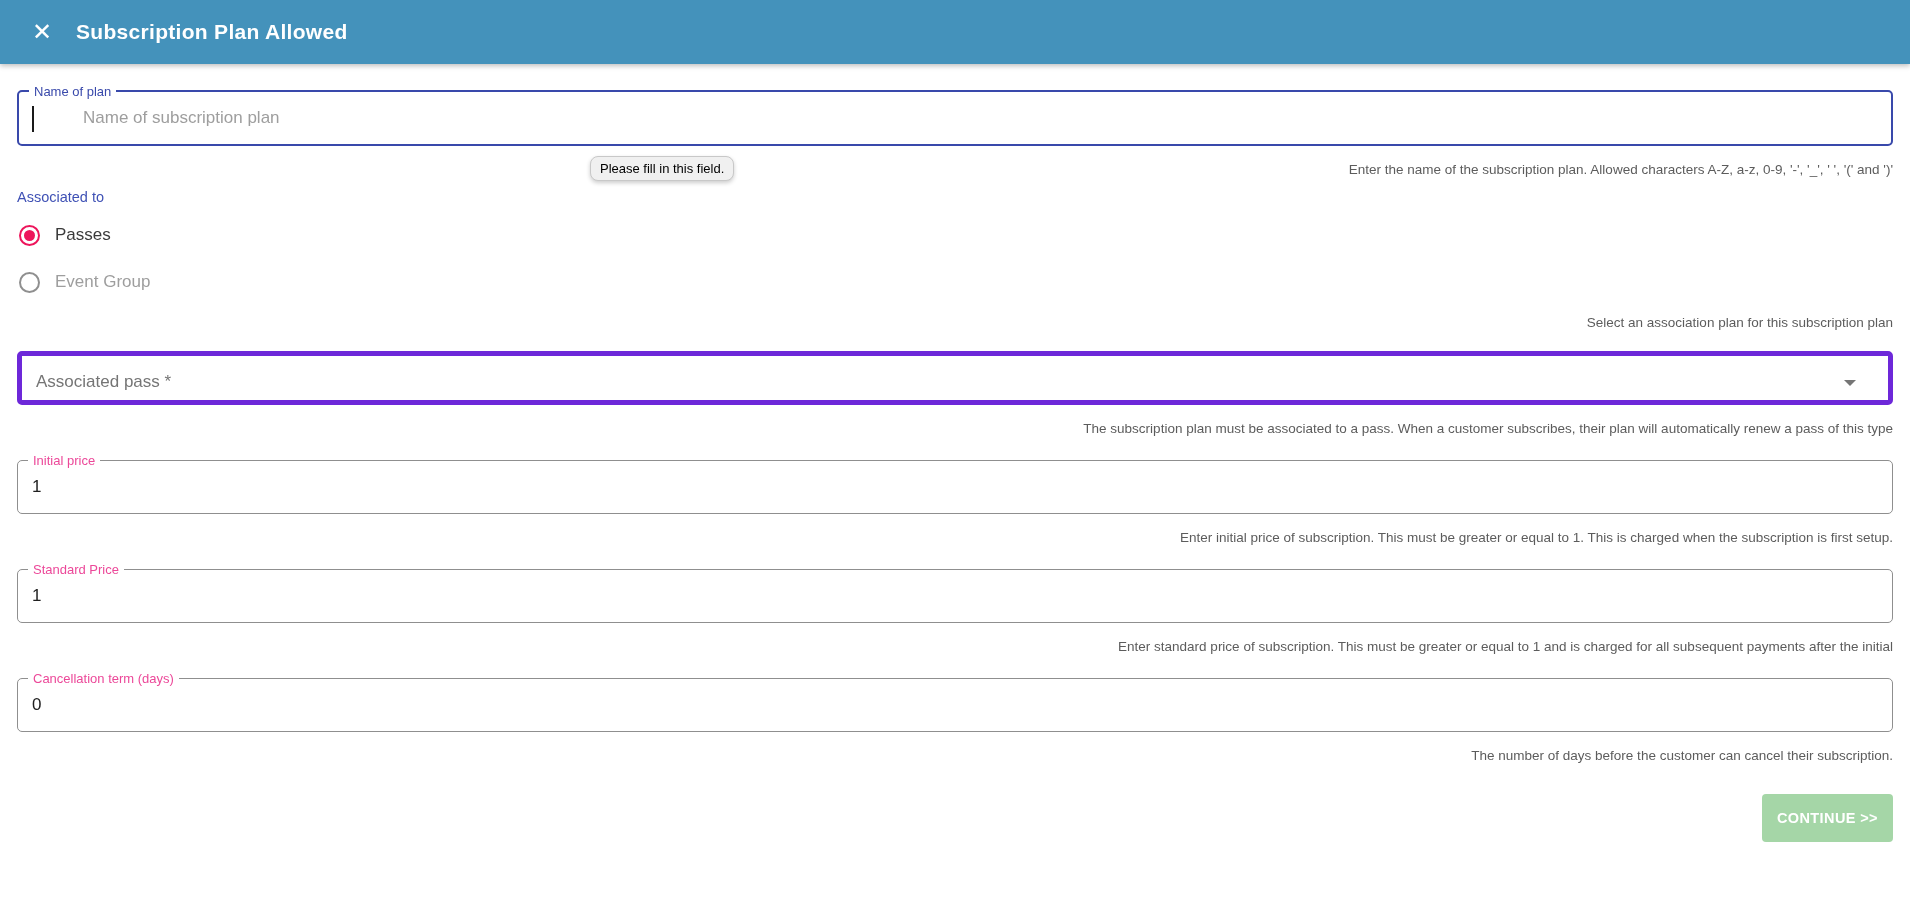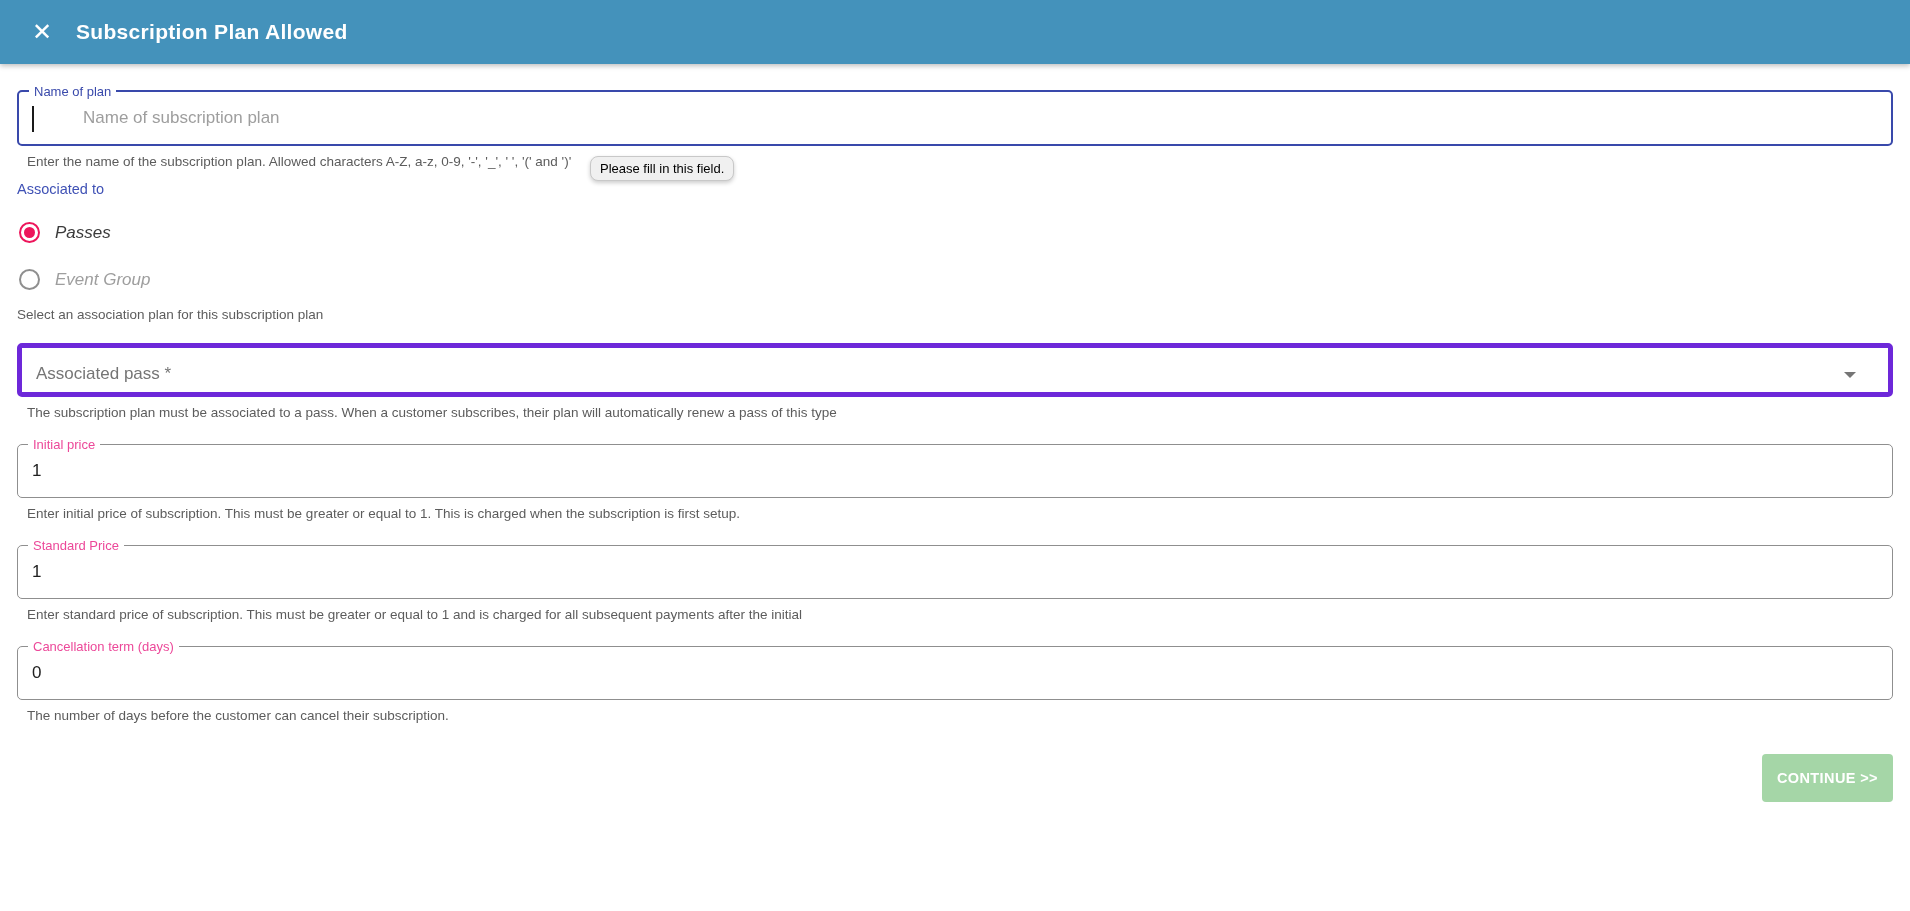--- a/index.html
+++ b/index.html
@@ -38,27 +38,27 @@
     width: 100%; height: 100%; border: none; outline: none; background: transparent;
     font-family: "Liberation Sans", sans-serif; font-size: 17px; color: #202020; padding: 0 14px;
   }
   .field input::placeholder { color: #9e9e9e; opacity: 1; }
   .caret {
     position: absolute; left: 13px; top: 14px; width: 1.5px; height: 26px; background: #1a1a1a;
   }
   .field.focused input { padding-left: 16px; }
 
   .helper {
-    font-size: 13.5px; color: #5c5c5c; margin: 8px 0 0 10px; line-height: 15px;
+    font-size: 13.5px; color: #5c5c5c; margin: 16px 0 0 10px; line-height: 15px; text-align: right;
   }
 
   .section-label { font-size: 14.5px; color: #3f51b5; margin: 13px 0 0 0; line-height: 15px; }
 
   
-  .radio-row { display: flex; align-items: flex-end; margin-top: 20px; height: 26px; cursor: pointer; width: fit-content; font-style: italic; }
+  .radio-row { display: flex; align-items: flex-start; margin-top: 20px; height: 26px; cursor: pointer; width: fit-content; }
   .radio-row + .radio-row { margin-top: 21px; }
   .radio-outer {
     width: 21px; height: 21px; border-radius: 50%; border: 2px solid #8f8f8f;
     display: flex; align-items: center; justify-content: center; flex: none; margin-left: 2px;
   }
   .radio-outer.checked { border-color: #ed155b; }
   .radio-dot { width: 11px; height: 11px; border-radius: 50%; background: #ed155b; }
   .radio-label { font-size: 17px; color: #3a3a3a; margin-left: 15px; }
   .radio-label.dim { color: #9e9e9e; }
 

